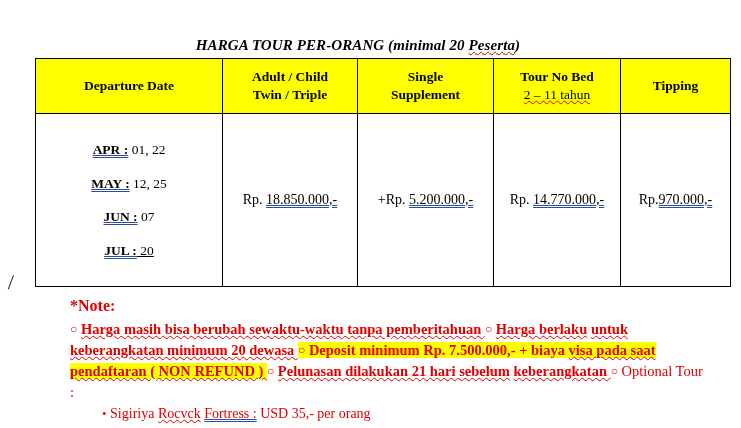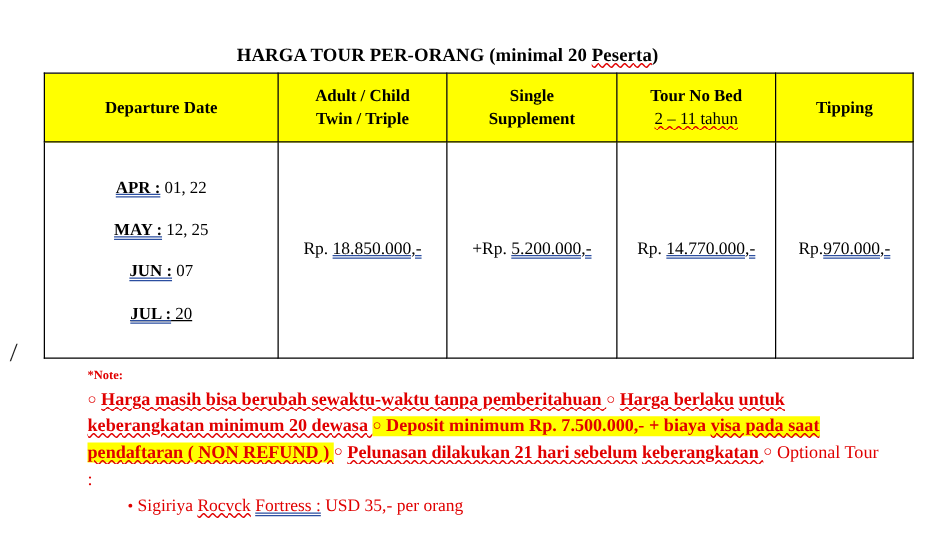--- a/index.html
+++ b/index.html
@@ -32,20 +32,21 @@
   .doc-title {
     position: absolute;
     left: 0;
     top: 37px;
     width: 716px;
     text-align: center;
     font-size: 15px;
     font-weight: bold;
     letter-spacing: 0.1px;
     white-space: nowrap;
+    font-style: italic;
   }
   .sp-red-wave {
     text-decoration: underline;
     text-decoration-color: #e00000;
     text-decoration-style: wavy;
     text-decoration-thickness: 1px;
     text-underline-offset: 1px;
   }
   .sp-blue-wave {
     text-decoration: underline;
@@ -119,21 +120,21 @@
     position: absolute;
     left: 70px;
     top: 294px;
     width: 640px;
     color: #e00000;
     font-size: 14.5px;
     line-height: 1.47;
   }
   .note-title {
     font-weight: bold;
-    font-size: 10px;
+    font-size: 16px;
     margin-bottom: 1px;
   }
   .note-body {
     font-weight: bold;
     font-size: 14.5px;
     margin: 0;
   }
   .note-body .bullet {
     font-weight: normal;
     font-size: 12px;

